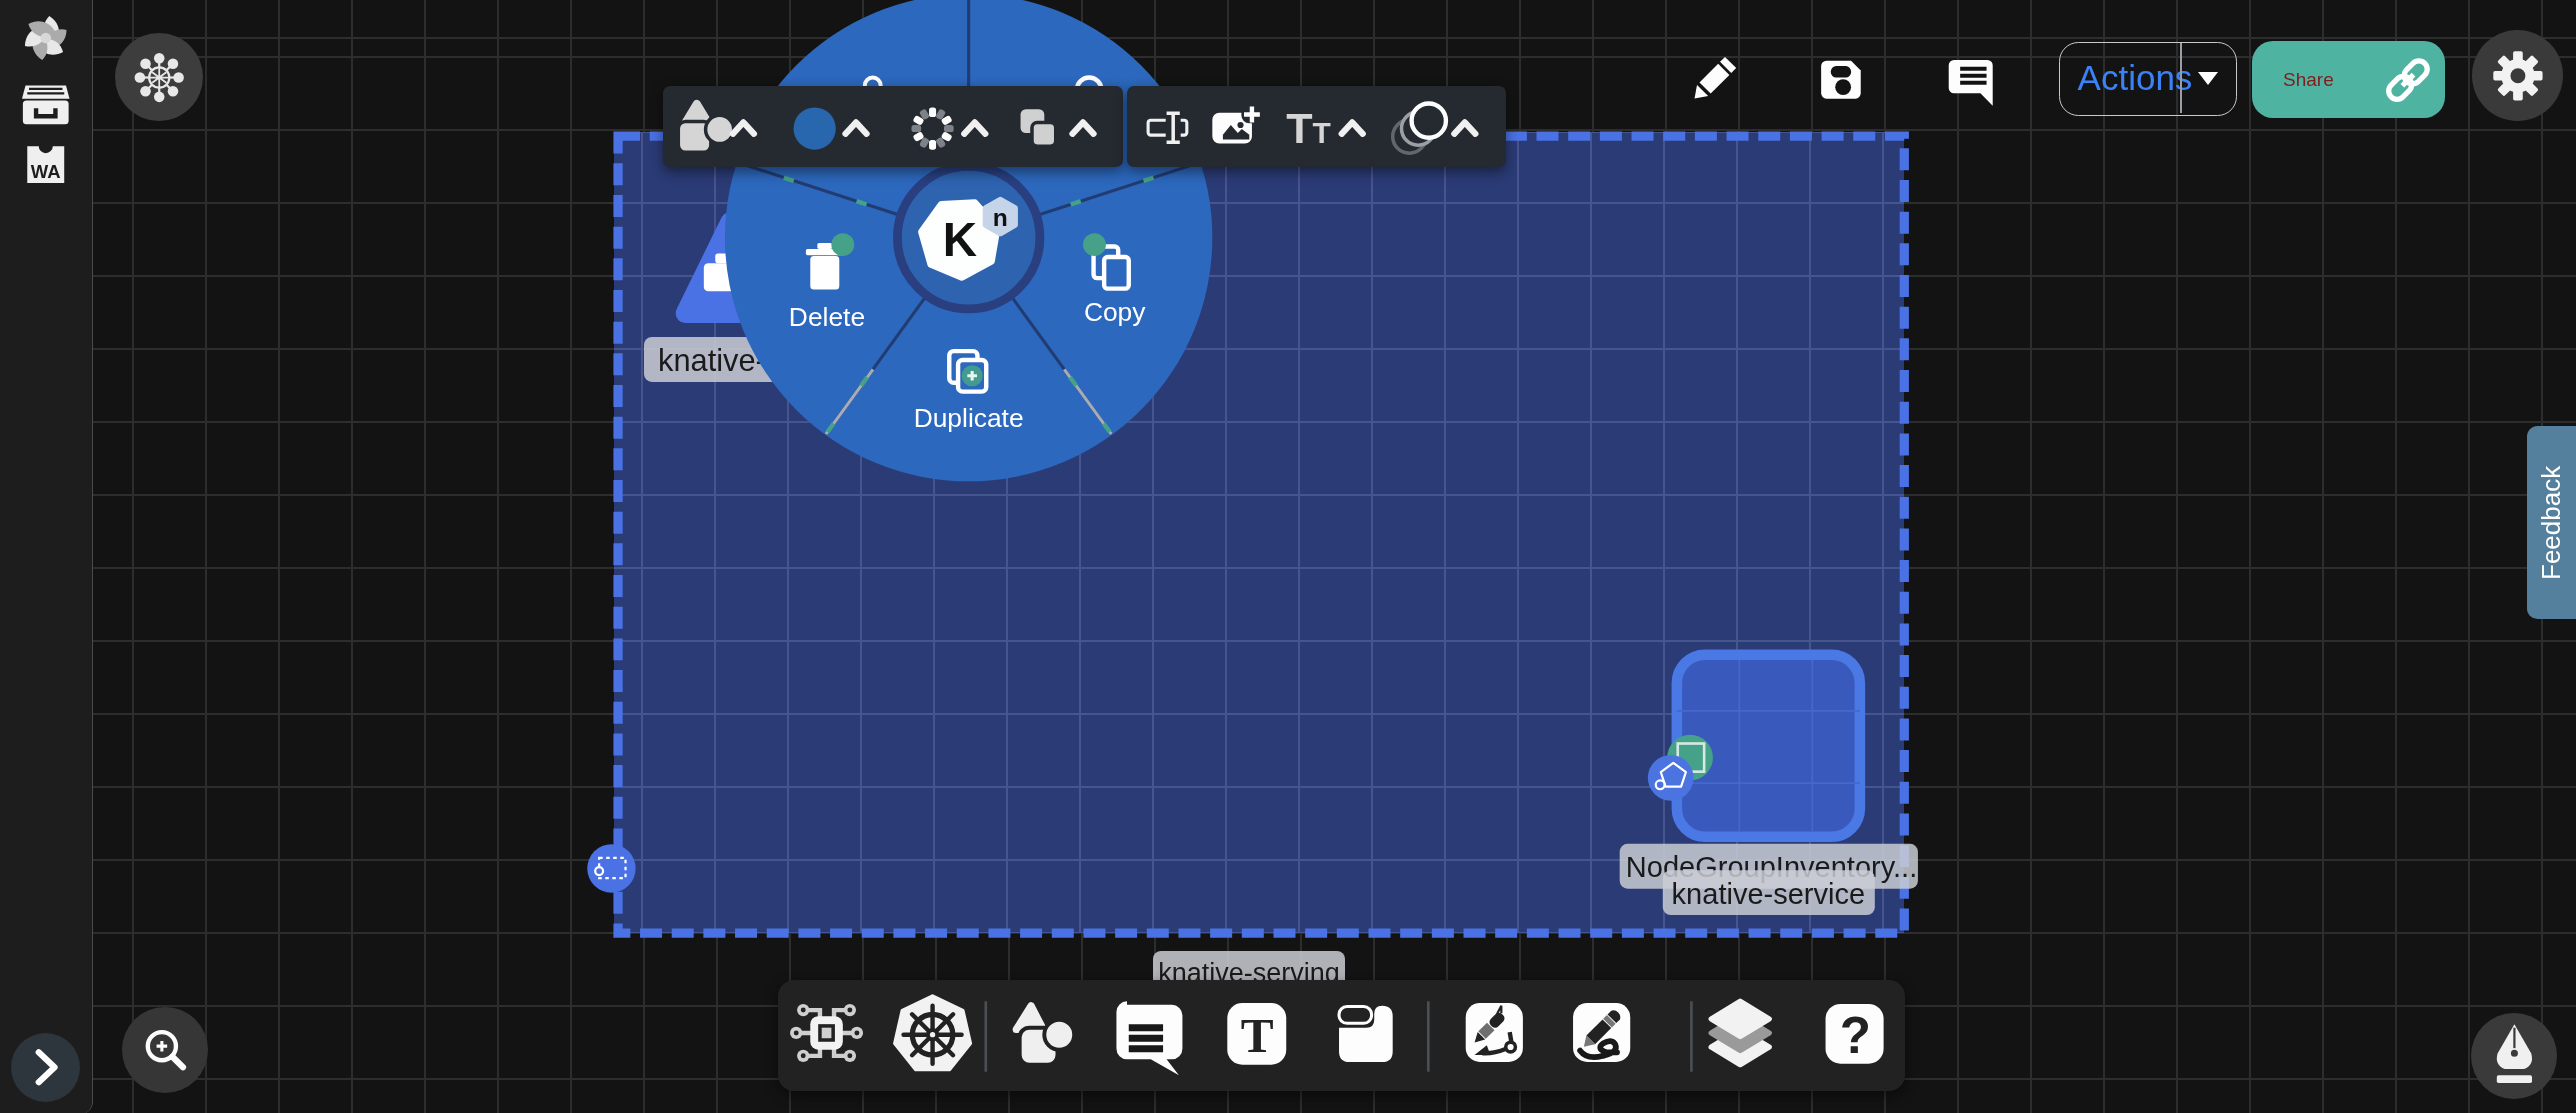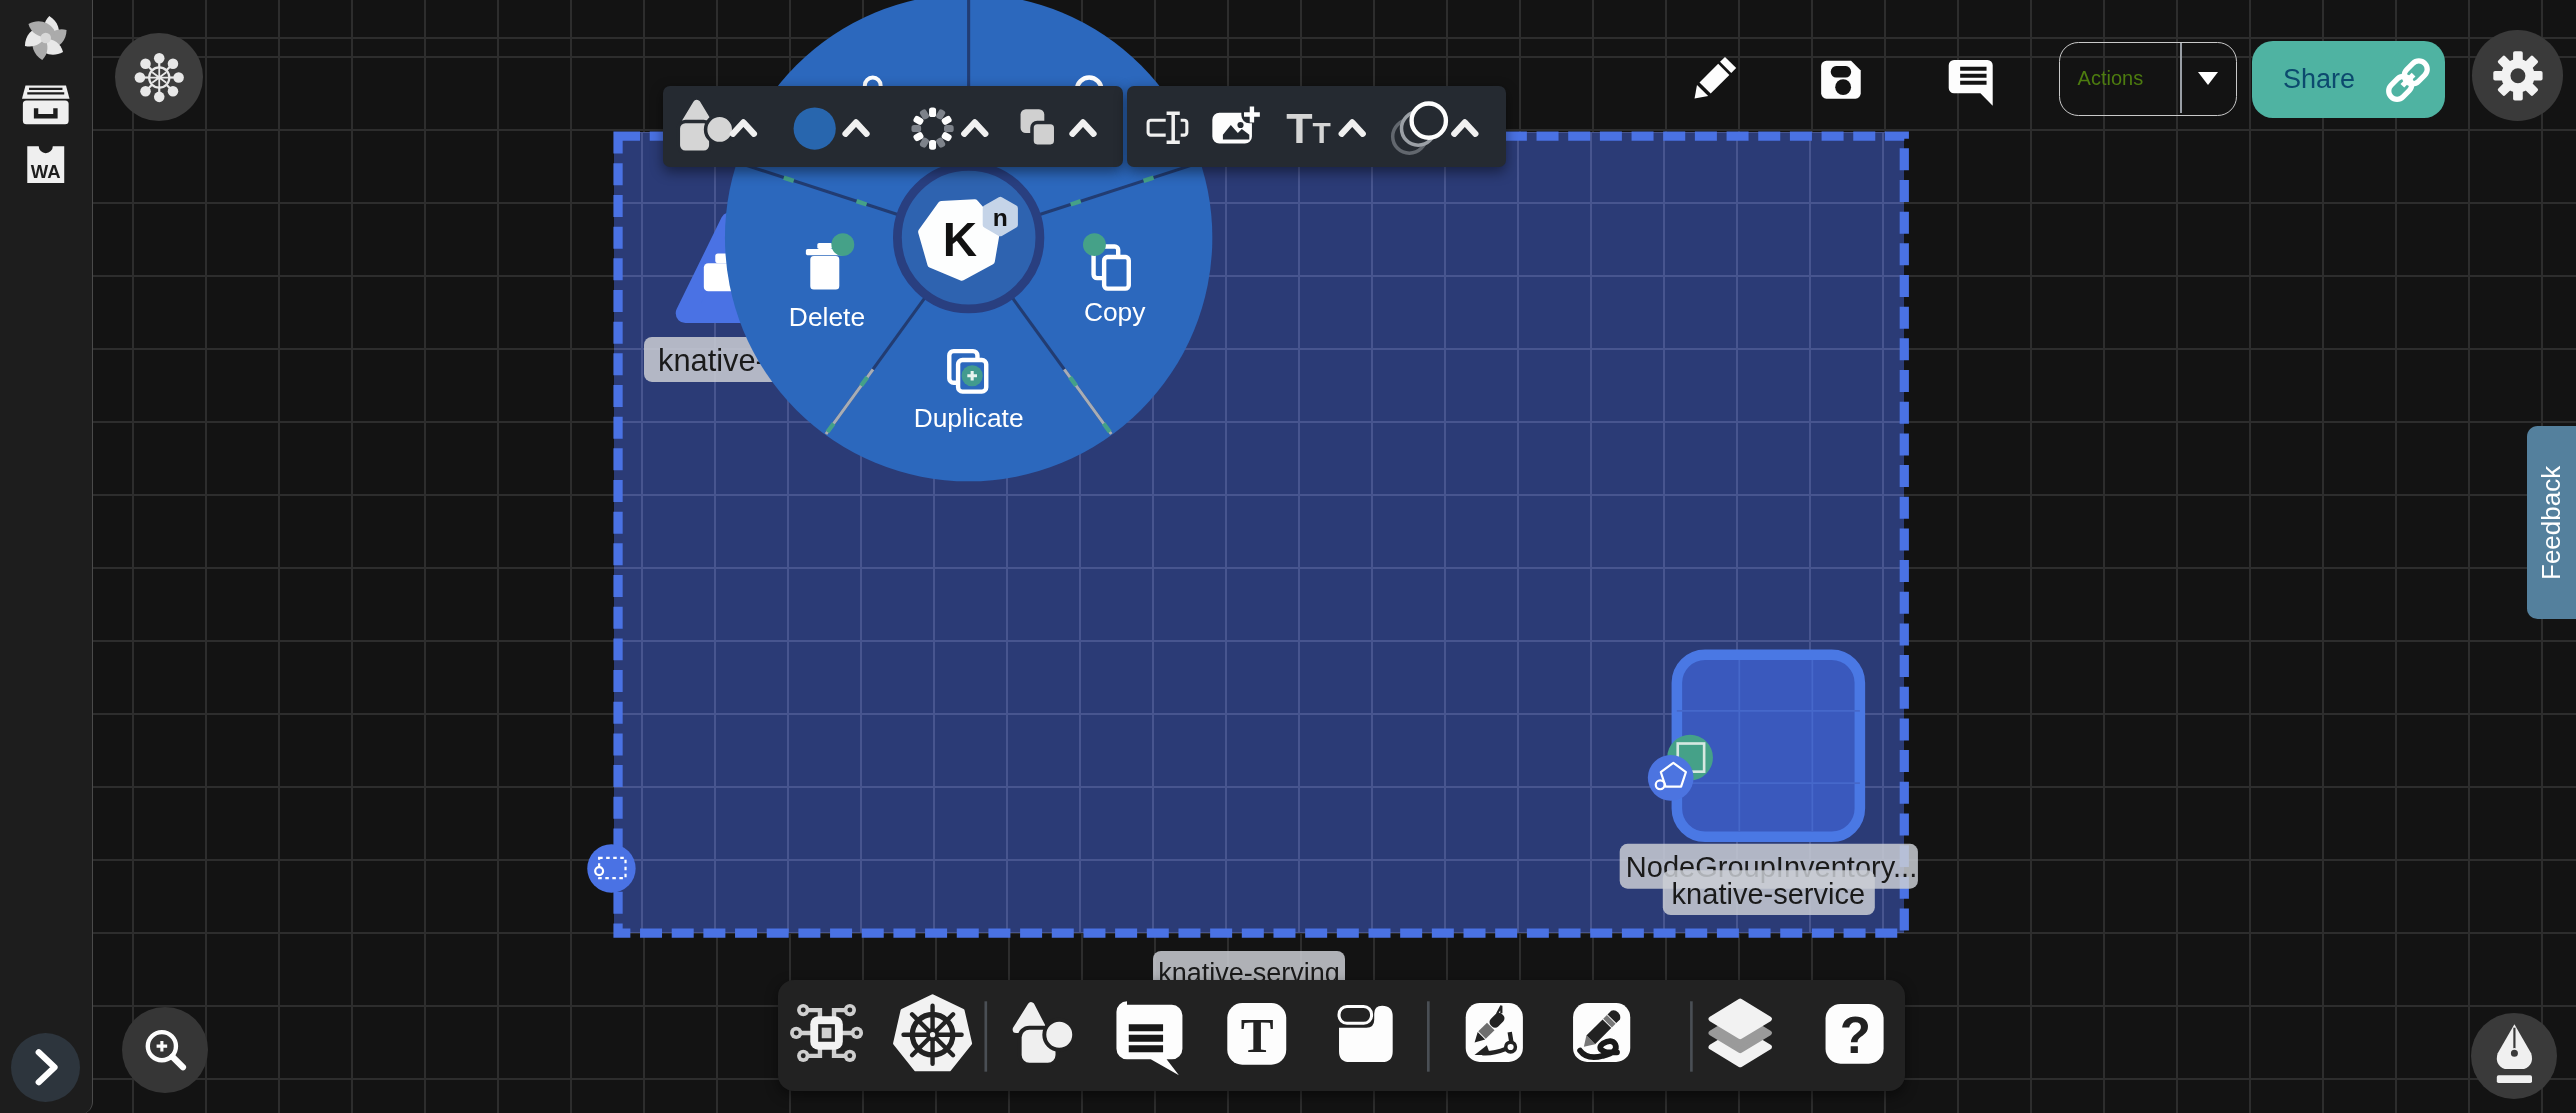--- a/index.html
+++ b/index.html
@@ -27,25 +27,25 @@
   #tb2{left:1127px;top:86px;width:379px;height:81px;}
   #bottombar{left:778px;top:980px;width:1127px;height:111px;background:#222222;border-radius:16px;box-shadow:0 4.4px 12.3px rgba(0,0,0,0.45);}
   #sidebar{left:0;top:0;width:92px;height:1114px;background:#1d1d1d;border-right:1.8px solid #4a4a4a;border-radius:0 0 12.3px 0;}
   .circbtn{border-radius:50%;}
   #netbtn{left:115px;top:33px;width:88px;height:88px;background:#3d3d3d;}
   #morebtn{left:11.4px;top:1033px;width:69px;height:69px;background:#2d353d;}
   #zoombtn{left:122px;top:1007px;width:86px;height:86px;background:#363636;}
   #penbtn{left:2471px;top:1013px;width:86px;height:86px;background:#3a3a3a;}
   #gearbtn{left:2472px;top:30px;width:91px;height:91px;background:#3a3a3a;}
   #actions{left:2059px;top:42px;width:178px;height:74px;border:1.8px solid #c9c9c9;border-radius:19.4px;box-sizing:border-box;}
-  #actions .txt{position:absolute;left:17.6px;top:0;line-height:70px;font-size:20px;color:#4d7c0f;}
+  #actions .txt{position:absolute;left:17.6px;top:0;line-height:70px;font-size:35px;color:#3b82f6;}
   #actions .div{position:absolute;left:120px;top:0px;width:1.8px;height:70px;background:#9a9fa6;}
   #actions .caret{position:absolute;left:138px;top:29px;width:0;height:0;border-left:10.6px solid transparent;border-right:10.6px solid transparent;border-top:13px solid #fff;}
   #share{left:2252px;top:41px;width:193px;height:77px;background:#4fb3a2;border-radius:21px;}
-  #share .txt{position:absolute;left:31px;top:0;line-height:77px;font-size:27px;color:#0c4a6e;}
+  #share .txt{position:absolute;left:31px;top:0;line-height:77px;font-size:19px;color:#7f1d1d;}
   #feedback{left:2527px;top:426px;width:49px;height:193px;background:#54809d;border-radius:10.6px 0 0 10.6px;}
   #feedback .txt{position:absolute;left:0;top:0;width:49px;height:193px;color:#fff;font-size:26px;writing-mode:vertical-rl;transform:rotate(180deg);text-align:center;line-height:49px;}
   .label{position:absolute;background:rgba(203,206,212,0.85);color:#1a1a1a;border-radius:8px;text-align:center;}
 </style>
 </head>
 <body>
 <div id="selection" class="abs"></div>
 <svg id="scene" class="abs" width="2576" height="1114" viewBox="0 0 2928 1266" fill="none">
 <path d="M830 252 L881 356 L779 356 Z" fill="#4a72e4" stroke="#4a72e4" stroke-width="22" stroke-linejoin="round"></path>
 <rect x="800" y="299" width="46" height="32" rx="5" fill="#fff"></rect>

